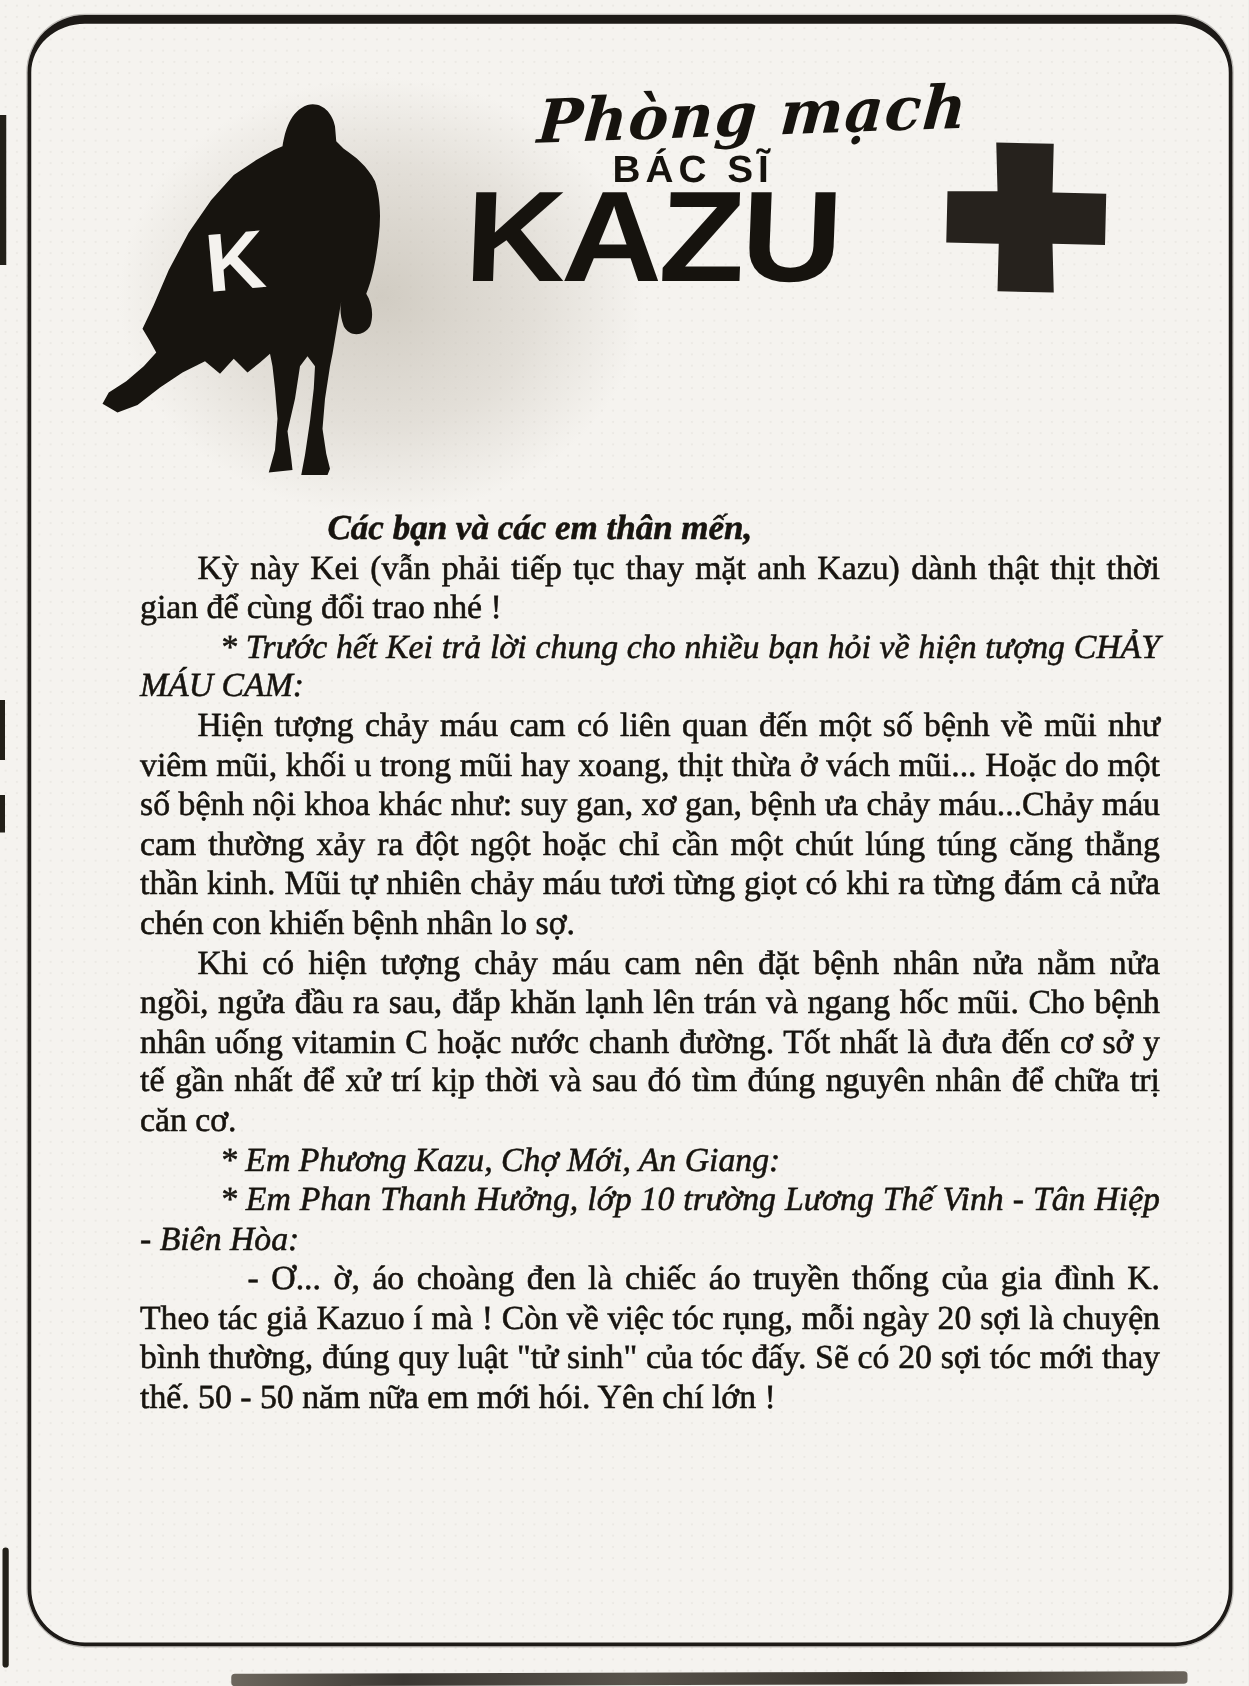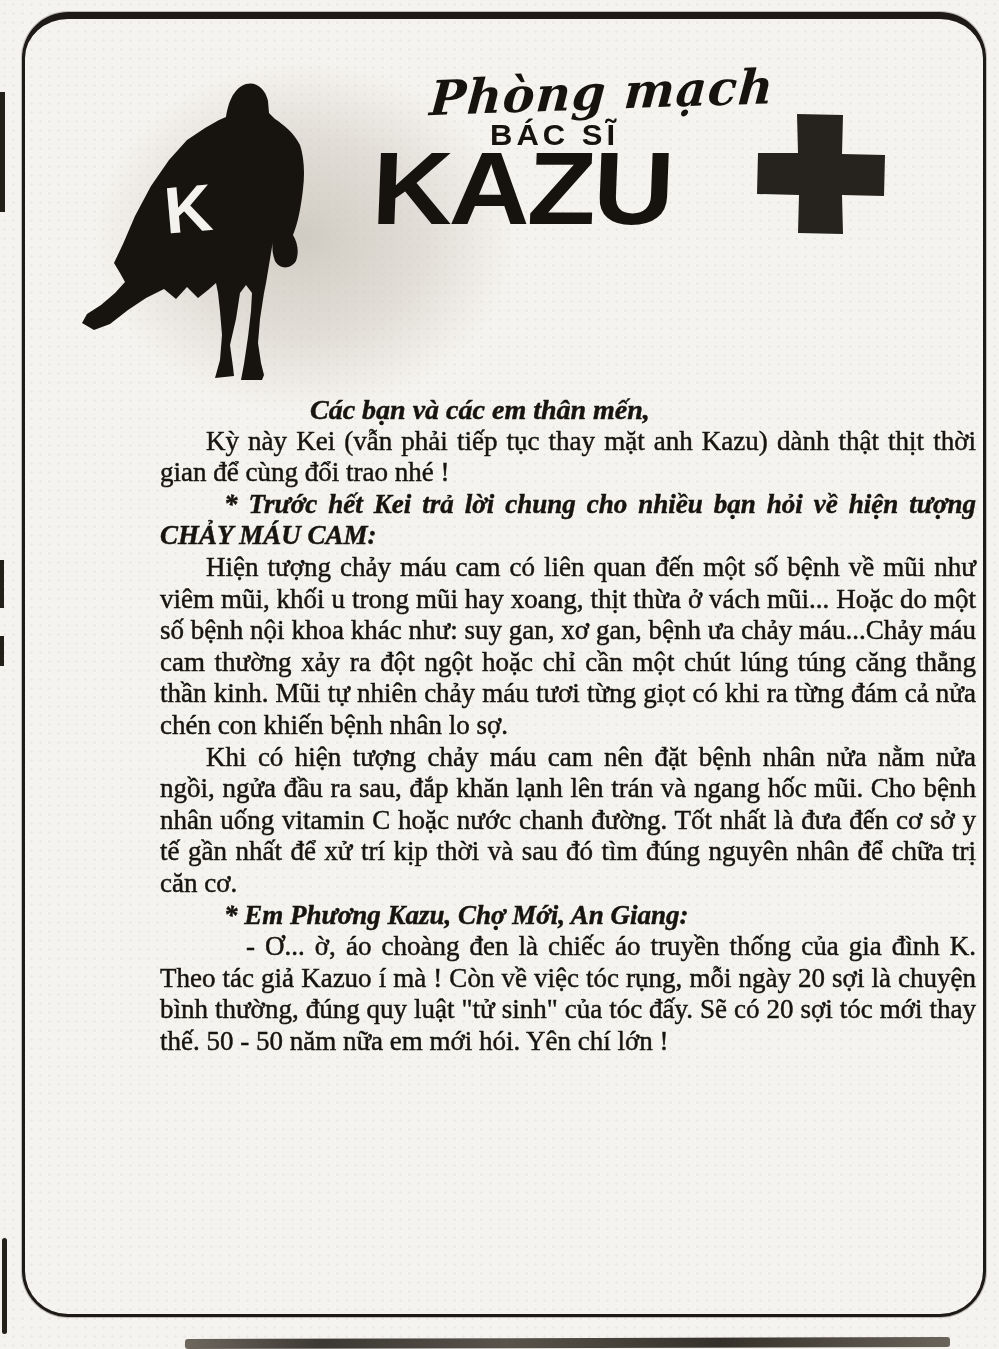--- a/index.html
+++ b/index.html
@@ -54,30 +54,29 @@
   }
   .title-line3{
     position:absolute;left:374px;top:138px;
     font-family:"Liberation Sans","DejaVu Sans",sans-serif;
     font-weight:900;font-size:112px;line-height:1;letter-spacing:-3px;color:#16130e;
     transform:scaleY(.92) skewX(-2deg);transform-origin:left top;white-space:nowrap;z-index:2;
   }
   .cross{position:absolute;left:755px;top:112px;}
   
   .content{
-    position:absolute;left:112px;top:394px;width:816px;
+    position:absolute;left:112px;top:407px;width:816px;
     font-size:27px;line-height:31.6px;
     text-align:justify;
-    margin-left:48px;
     -webkit-text-stroke:.45px #17140f;
   }
   .content p{margin:0;}
   .para-greeting{font-weight:bold;font-style:italic;text-indent:150px;font-size:28px;}
   .para-body{text-indent:46px;}
-  .para-header{font-weight:bold;font-style:italic;text-indent:64px;}
+  .para-header{font-weight:normal;font-style:italic;text-indent:64px;}
   .para-reply{text-indent:86px;}
 </style>
 </head>
 <body>
 
 <div class="page">
 
   <div class="frame"></div>
 
   <div class="edge-mark mark-a"></div>
@@ -115,16 +114,17 @@
     <path fill="#26221d" d="M42,2 L88,3 L87,42 L130,43 L129,84 L87,83 L88,122 L43,121 L44,83 L2,82 L3,41 L43,41 Z"></path>
   </svg>
 
   <div class="content">
     <p class="para-greeting">Các bạn và các em thân mến,</p>
     <p class="para-body">Kỳ này Kei (vẫn phải tiếp tục thay mặt anh Kazu) dành thật thịt thời gian để cùng đổi trao nhé !</p>
     <p class="para-header">* Trước hết Kei trả lời chung cho nhiều bạn hỏi về hiện tượng CHẢY MÁU CAM:</p>
     <p class="para-body">Hiện tượng chảy máu cam có liên quan đến một số bệnh về mũi như viêm mũi, khối u trong mũi hay xoang, thịt thừa ở vách mũi... Hoặc do một số bệnh nội khoa khác như: suy gan, xơ gan, bệnh ưa chảy máu...Chảy máu cam thường xảy ra đột ngột hoặc chỉ cần một chút lúng túng căng thẳng thần kinh. Mũi tự nhiên chảy máu tươi từng giọt có khi ra từng đám cả nửa chén con khiến bệnh nhân lo sợ.</p>
     <p class="para-body">Khi có hiện tượng chảy máu cam nên đặt bệnh nhân nửa nằm nửa ngồi, ngửa đầu ra sau, đắp khăn lạnh lên trán và ngang hốc mũi. Cho bệnh nhân uống vitamin C hoặc nước chanh đường. Tốt nhất là đưa đến cơ sở y tế gần nhất để xử trí kịp thời và sau đó tìm đúng nguyên nhân để chữa trị căn cơ.</p>
     <p class="para-header">* Em Phương Kazu, Chợ Mới, An Giang:</p>
+    <p class="para-header">* Em Phan Thanh Hưởng, lớp 10 trường Lương Thế Vinh - Tân Hiệp - Biên Hòa:</p>
     <p class="para-reply">- Ơ... ờ, áo choàng đen là chiếc áo truyền thống của gia đình K. Theo tác giả Kazuo í mà ! Còn về việc tóc rụng, mỗi ngày 20 sợi là chuyện bình thường, đúng quy luật "tử sinh" của tóc đấy. Sẽ có 20 sợi tóc mới thay thế. 50 - 50 năm nữa em mới hói. Yên chí lớn !</p>
   </div>
 
 </div>
 
 </body></html>

